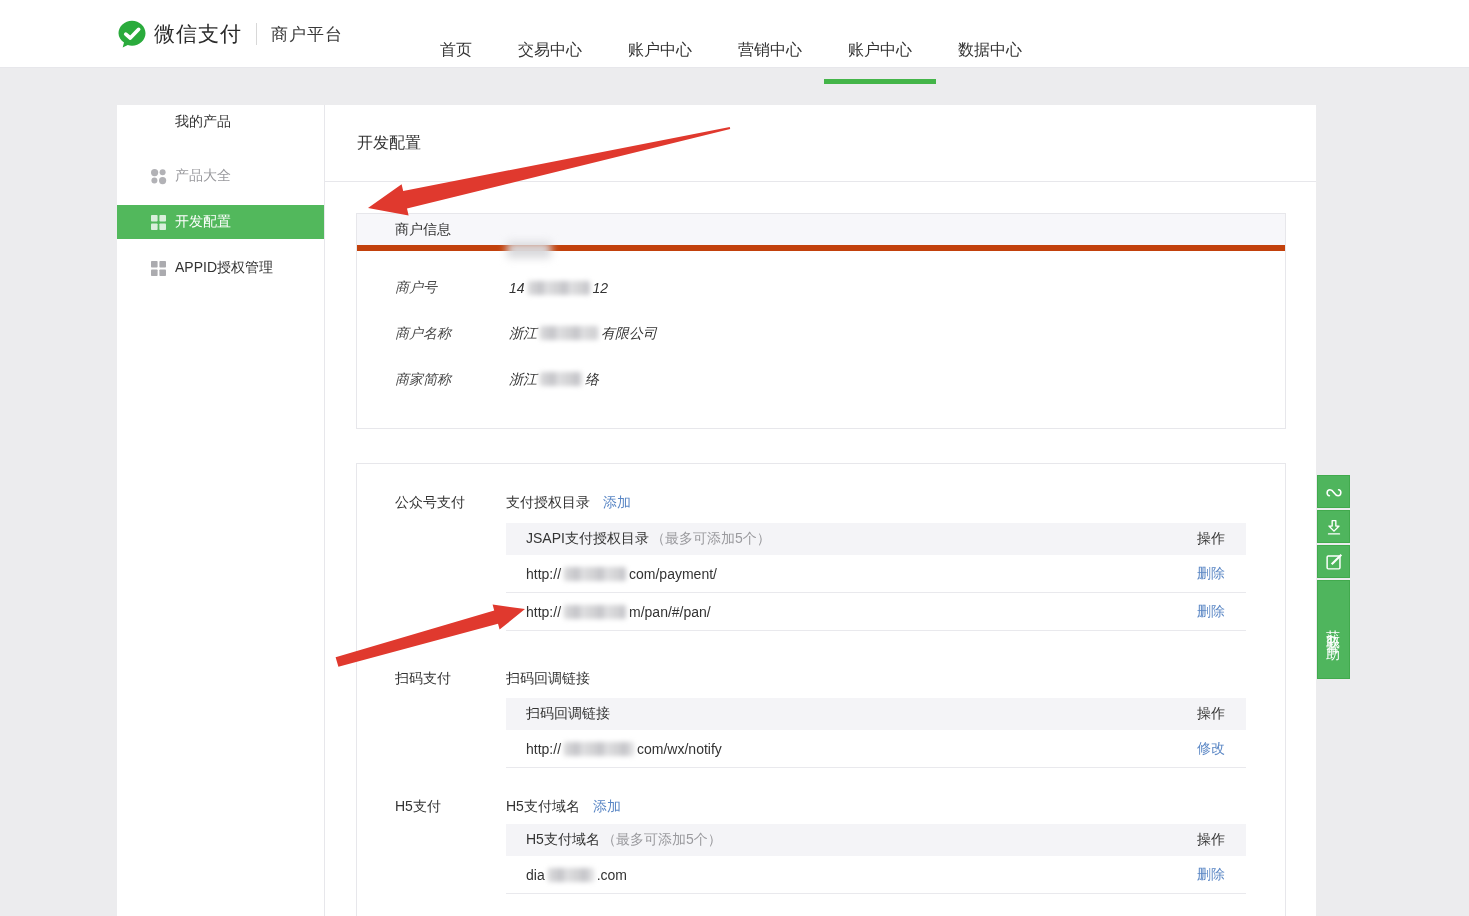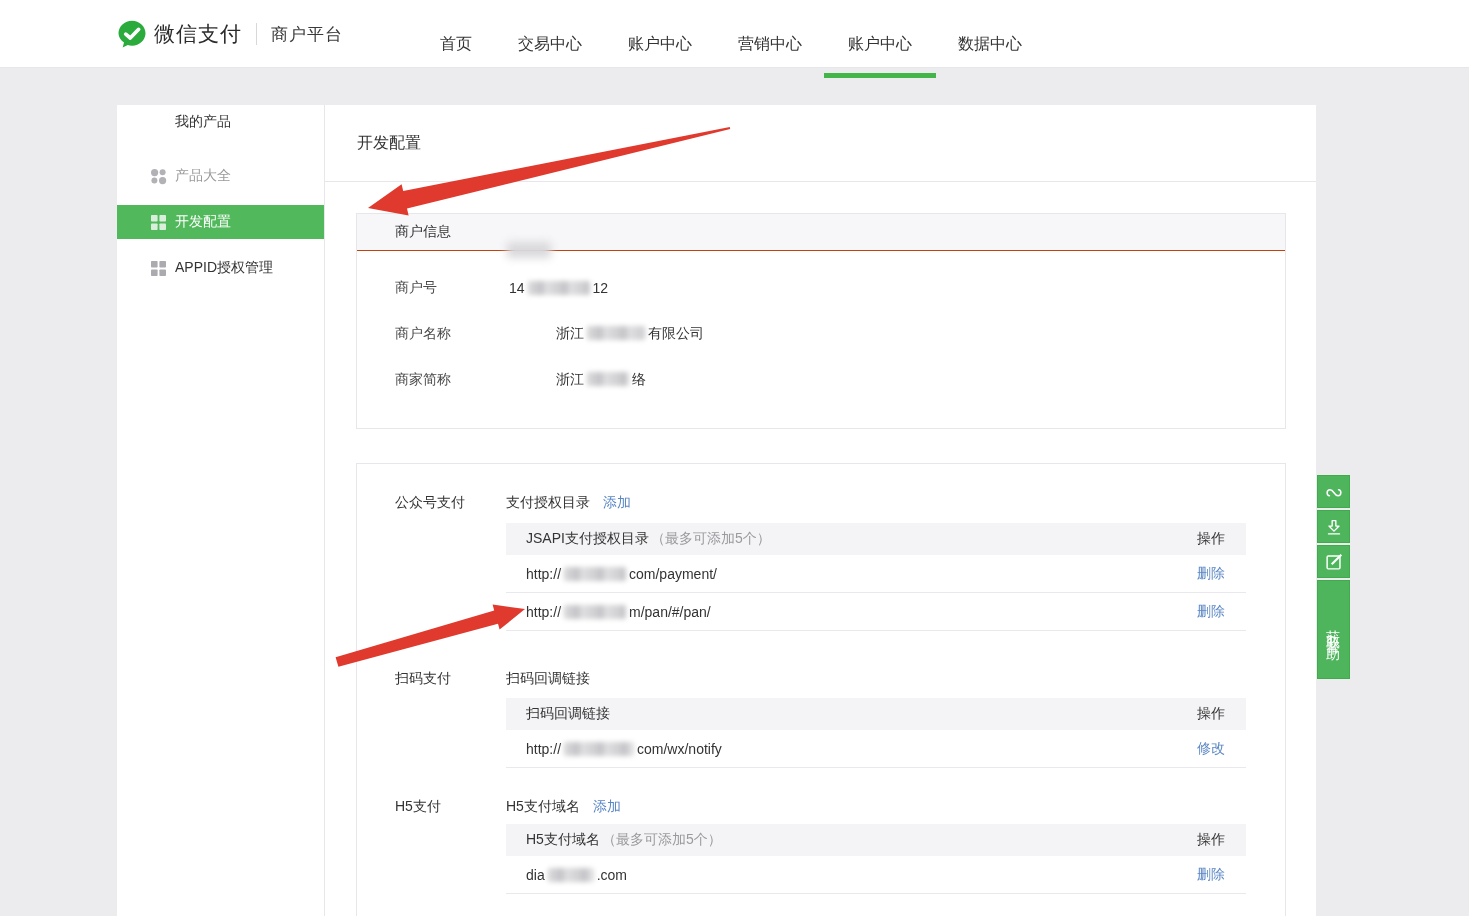--- a/index.html
+++ b/index.html
@@ -14,21 +14,21 @@
   
   .top-header {
     position:absolute; left:0; top:0; width:1469px; height:68px;
     background:#fff; border-bottom:1px solid #e7e7eb; z-index:5;padding-left:20px;
   }
   .brand { position:absolute; left:117px; top:0; height:68px; display:flex; align-items:center; cursor:pointer; }
   .brand-icon { width:30px; height:30px; display:inline-flex; margin-right:7px; }
   .brand-main { font-size:21px; color:#2b2b2b; letter-spacing:1px; }
   .brand-div { width:1px; height:22px; background:#d8d8d8; margin:0 14px; }
   .brand-sub { font-size:17px; color:#3a3a3a; letter-spacing:1px; }
-  .top-nav { position:absolute; left:440px; top:10px; height:68px; display:flex; gap:46px; }
+  .top-nav { position:absolute; left:440px; top:16px; height:68px; display:flex; gap:46px; }
   .nav-item {
     position:relative; height:68px; display:flex; align-items:center;
     font-size:16px; color:#333; cursor:pointer; white-space:nowrap;
   }
   .nav-item.active::after {
     content:""; position:absolute; left:50%; transform:translateX(-50%);
     bottom:0; width:112px; height:5px; background:#44b549;
   }
 
   
@@ -50,36 +50,36 @@
   .main { flex:1; min-width:0; }
   .page-title {
     height:77px; display:flex; align-items:center; padding-left:32px;
     font-size:16px; color:#333; border-bottom:1px solid #e7e7eb;
   }
   .content { padding:31px 30px 0 31px; }
 
   .box { border:1px solid #e7e7eb; background:#fff; }
   .box + .box { margin-top:34px; }
   .box-head {
-    height:37px; background:#f7f7fa; border-bottom:1px solid #c2410c;
+    height:37px; background:#f7f7fa; border-bottom:6px solid #c2410c;
     display:flex; align-items:center; padding:0 13px 0 38px;
     font-size:14px; color:#333;
   }
   .box-head .spacer { flex:1; }
   .help-dot {
     width:20px; height:20px; border-radius:50%; background:#c7c7cc; color:#fff;
     font-size:13px; font-weight:bold; display:flex; align-items:center; justify-content:center;
     cursor:pointer;
   }
   .box.open-bottom { border-bottom:none; }
 
   
-  .info-body { position:relative; padding:27px 0 39px 0; }
+  .info-body { position:relative; padding:27px 0 39px 0;font-style:italic; }
   .info-row { display:flex; align-items:center; height:19px; }
-  .info-row + .info-row { margin-top:27px;gap:47px; }
+  .info-row + .info-row { margin-top:27px; }
   .info-label { width:114px; padding-left:38px; color:#4a4a4a; flex:none; }
   .info-value { padding-left:38px; color:#333; white-space:nowrap; }
   .smudge {
     position:absolute; left:150px; top:-9px; width:44px; height:16px;
     background:#d9d9dc; filter:blur(4px); pointer-events:none;
   }
 
   
   .cfg-body { padding-bottom:40px; }
   .grp-row { display:flex; align-items:center; height:18px; padding-left:38px; }

